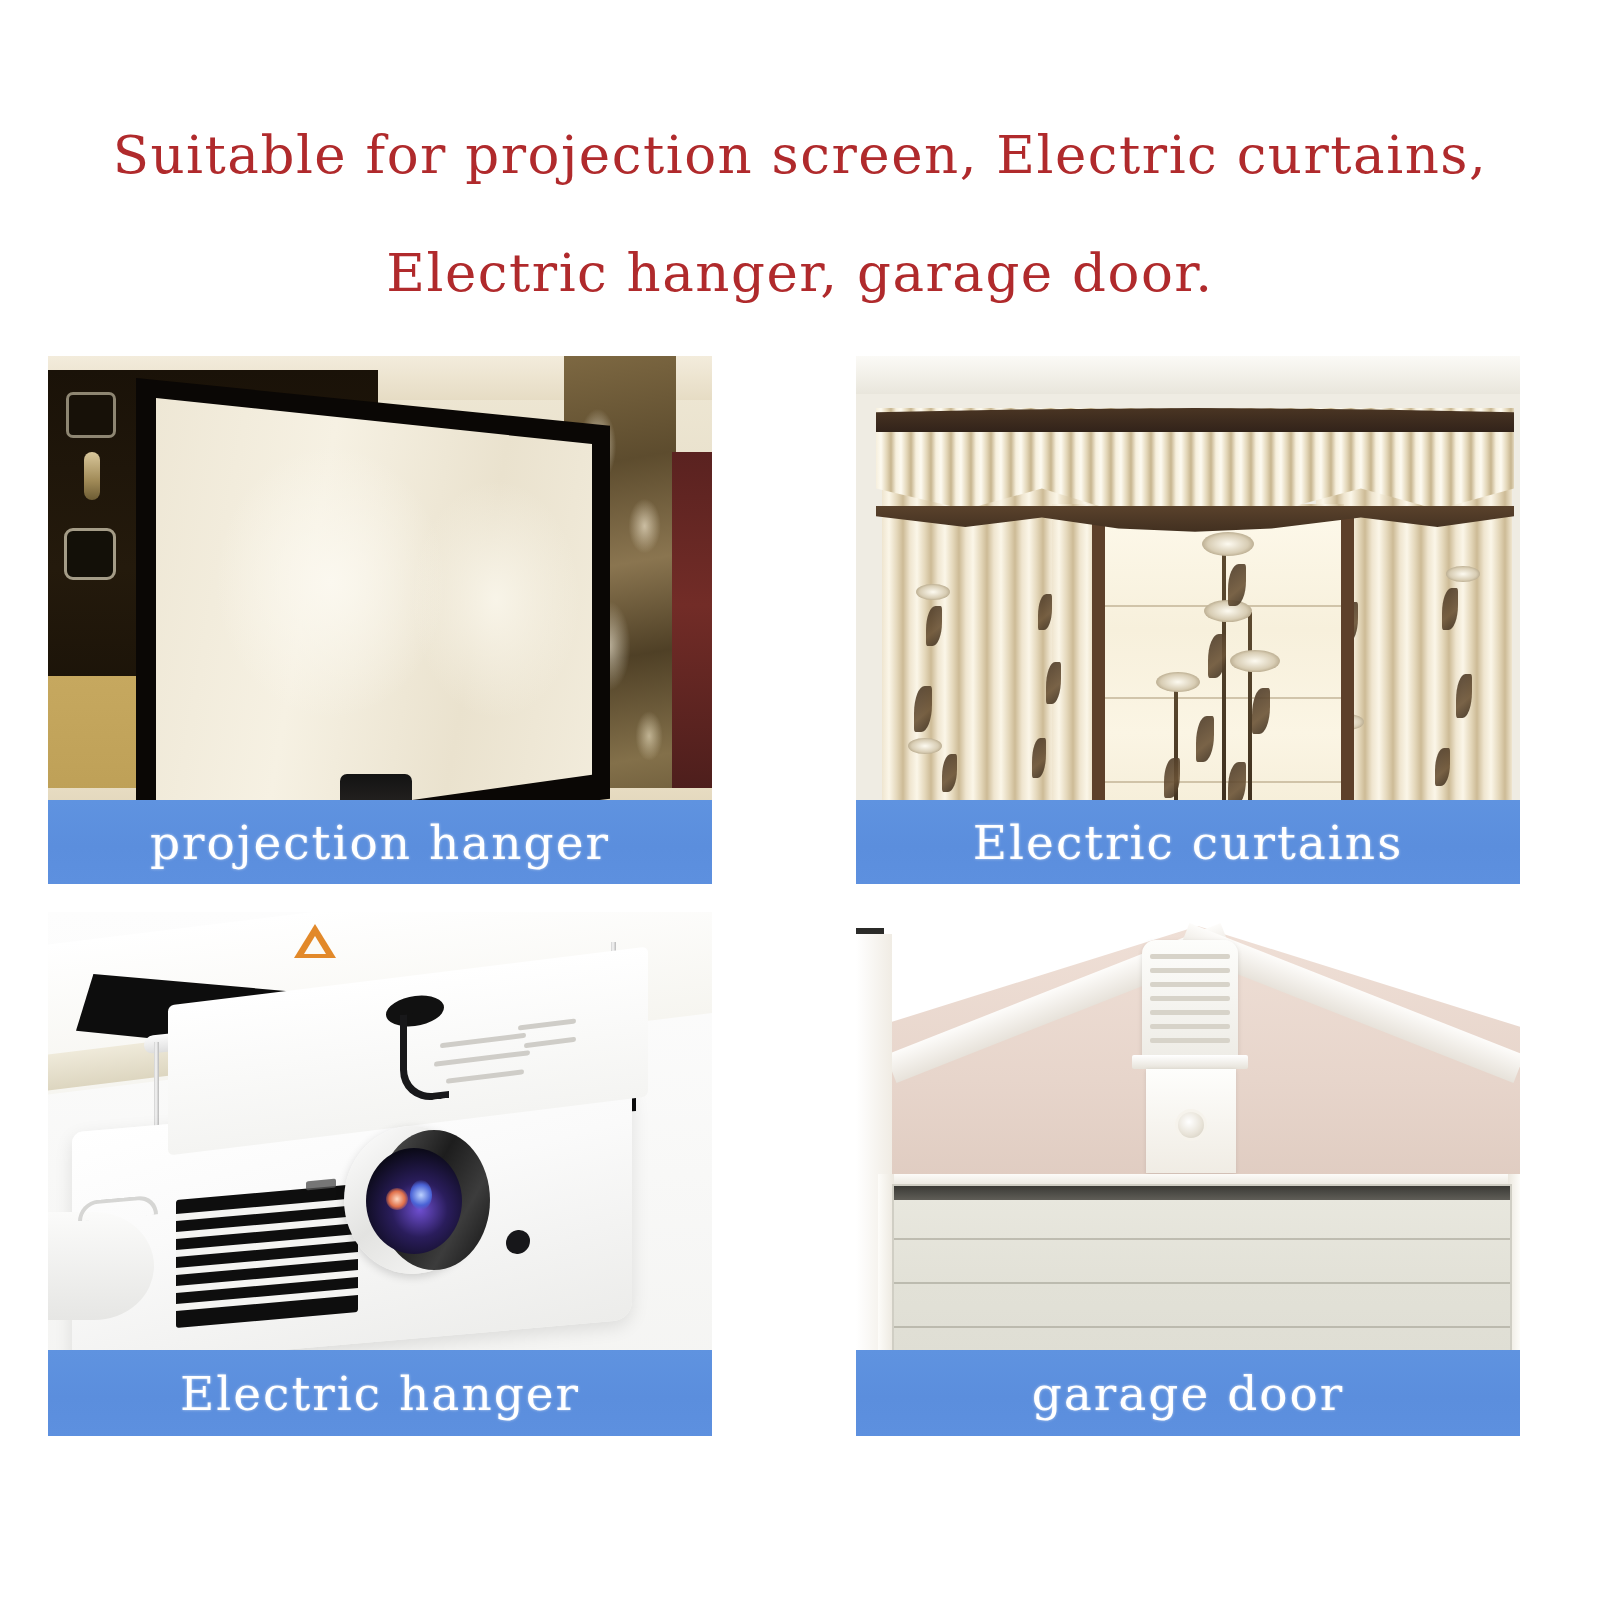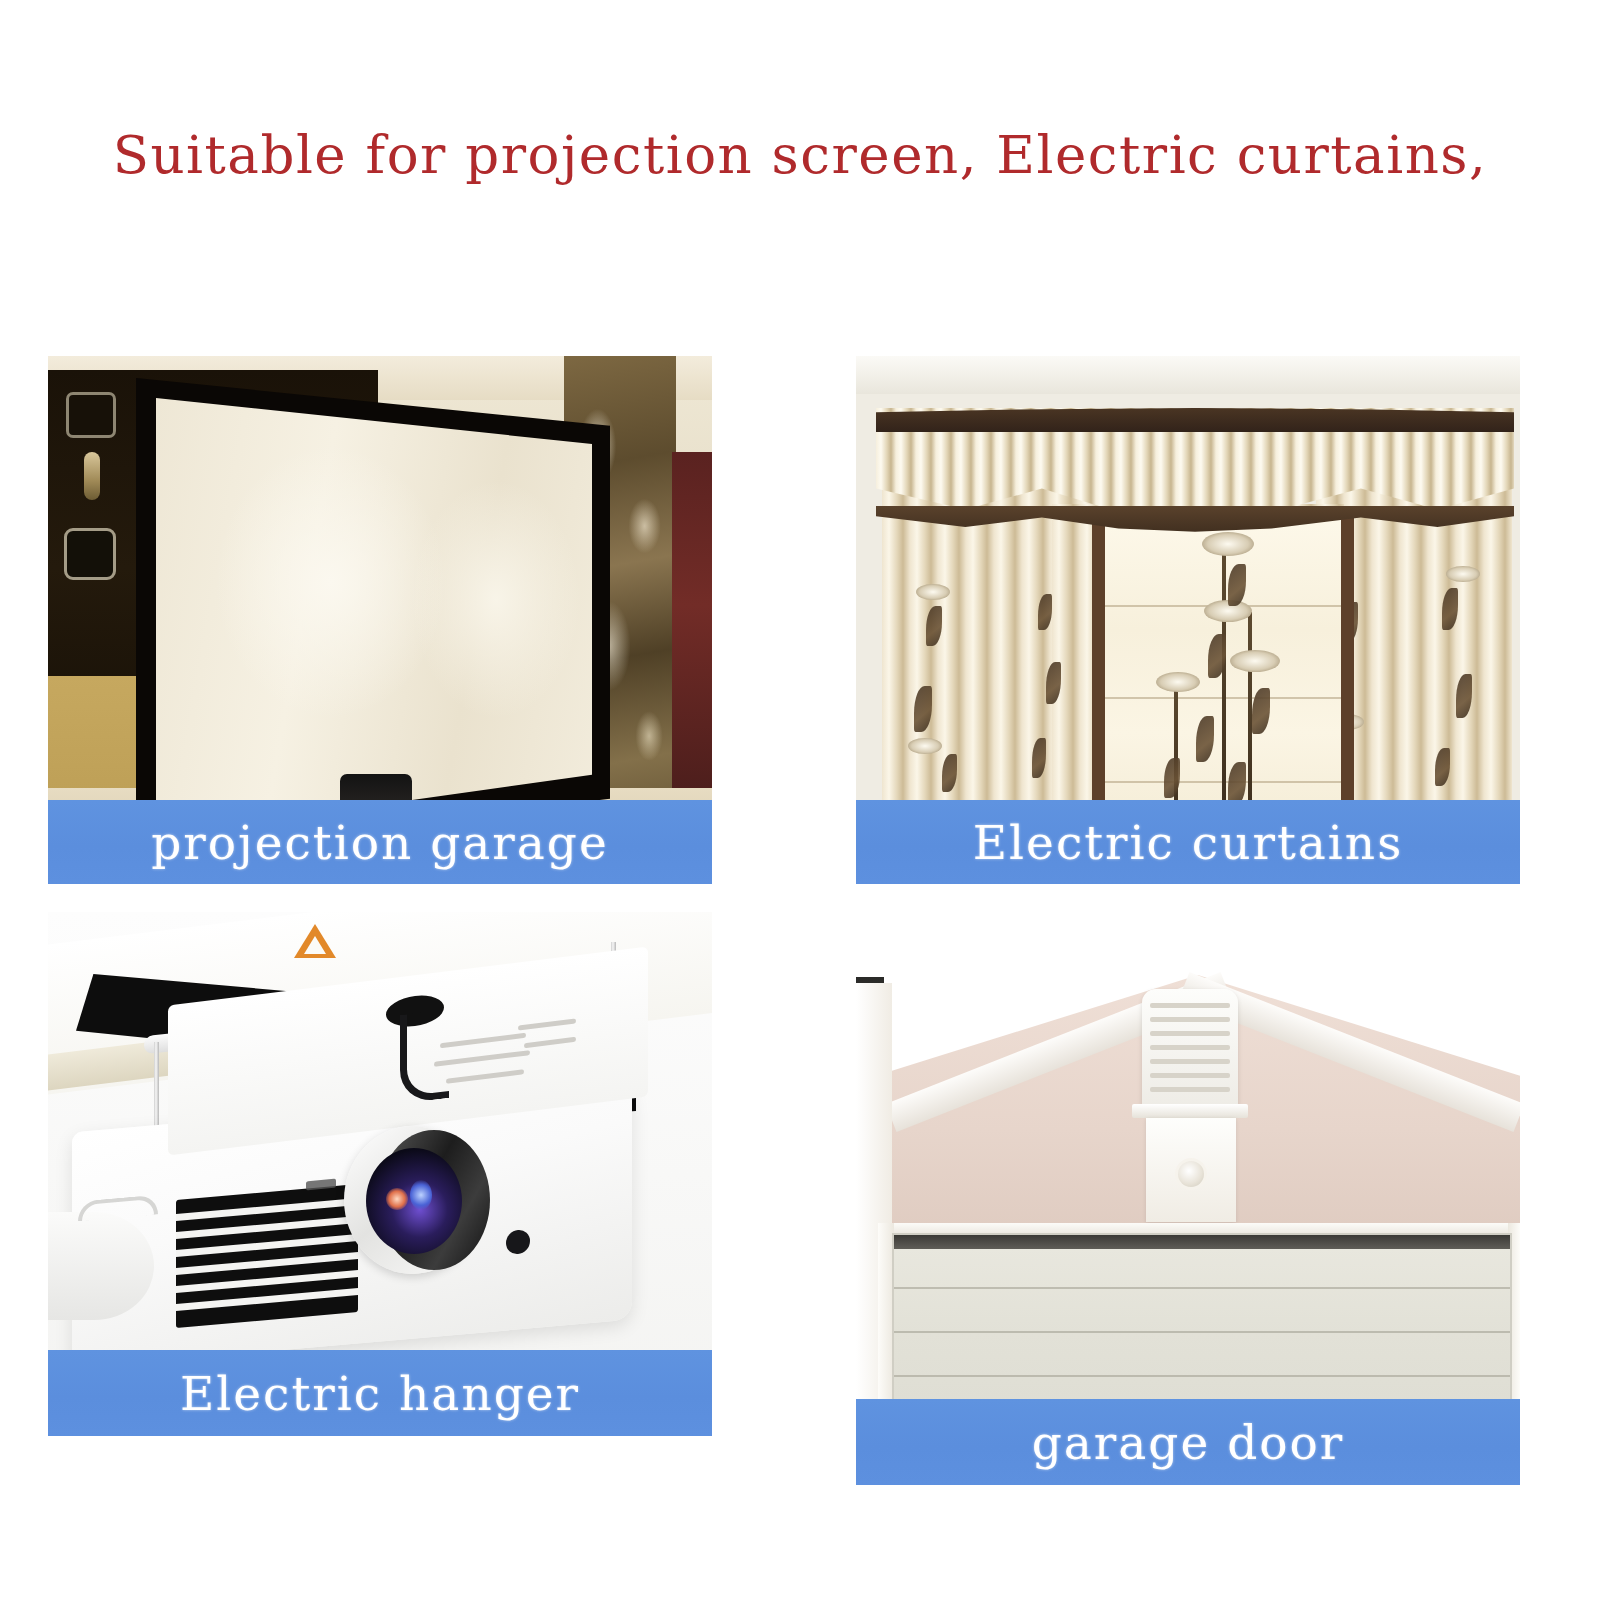--- a/index.html
+++ b/index.html
@@ -60,21 +60,21 @@
     justify-content: center;
     text-shadow: 0 0 3px rgba(255,255,255,0.55);
     white-space: nowrap;
     z-index: 5;
   }
 
   
   #panel-projection-screen { left: 48px;  top: 356px;  width: 664px;  height: 528px; }
   #panel-electric-curtains { left: 856px; top: 356px;  width: 664px;  height: 528px; }
   #panel-electric-hanger   { left: 48px;  top: 912px;  width: 664px;  height: 524px; }
-  #panel-garage-door       { left: 856px; top: 961px;  width: 664px;  height: 524px; }
+  #panel-garage-door       { left: 856px; top: 912px;  width: 664px;  height: 524px; }
 
   #panel-projection-screen .label-bar,
   #panel-electric-curtains .label-bar { top: 444px; height: 84px; }
   #panel-electric-hanger   .label-bar,
   #panel-garage-door       .label-bar { top: 438px; height: 86px; }
 
   
   .ps-room {
     position:absolute; inset:0;
     background:
@@ -459,20 +459,21 @@
     background: linear-gradient(180deg,#1d1d1b 0%, #2e2e2a 100%);
   }
 </style>
 </head>
 <body>
 
 <div id="page">
 
   <div class="heading">
     <span class="hline">Suitable for projection screen, Electric curtains,</span>
+    <span class="hline">Electric hanger, garage door.</span>
   </div>
 
   <div class="panel" id="panel-projection-screen">
     <div class="photo">
       <div class="ps-room"></div>
       <div class="ps-ceiling"></div>
       <div class="ps-darkwall"></div>
       <div class="ps-leftwallbtm"></div>
       <div class="ps-marble"></div>
       <div class="ps-redwall"></div>
@@ -480,21 +481,21 @@
       <div class="ps-floor"></div>
       <div class="ps-sw1"></div>
       <div class="ps-sconce"></div>
       <div class="ps-sw2"></div>
       <div class="ps-downlight"></div>
       <div class="ps-frame"></div>
       <div class="ps-screen"></div>
       <div class="ps-speaker"></div>
     </div>
     <div class="label-bar">
-      <span>projection garage</span>
+      <span>projection hanger</span>
     </div>
   </div>
 
   <div class="panel" id="panel-electric-hanger">
     <div class="photo">
       <div class="eh-bg"></div>
       <div class="eh-ceilingplate"></div>
       <div class="eh-darkslot-a"></div>
       <div class="eh-beam"></div>
       <div class="eh-darkslot-b"></div>

